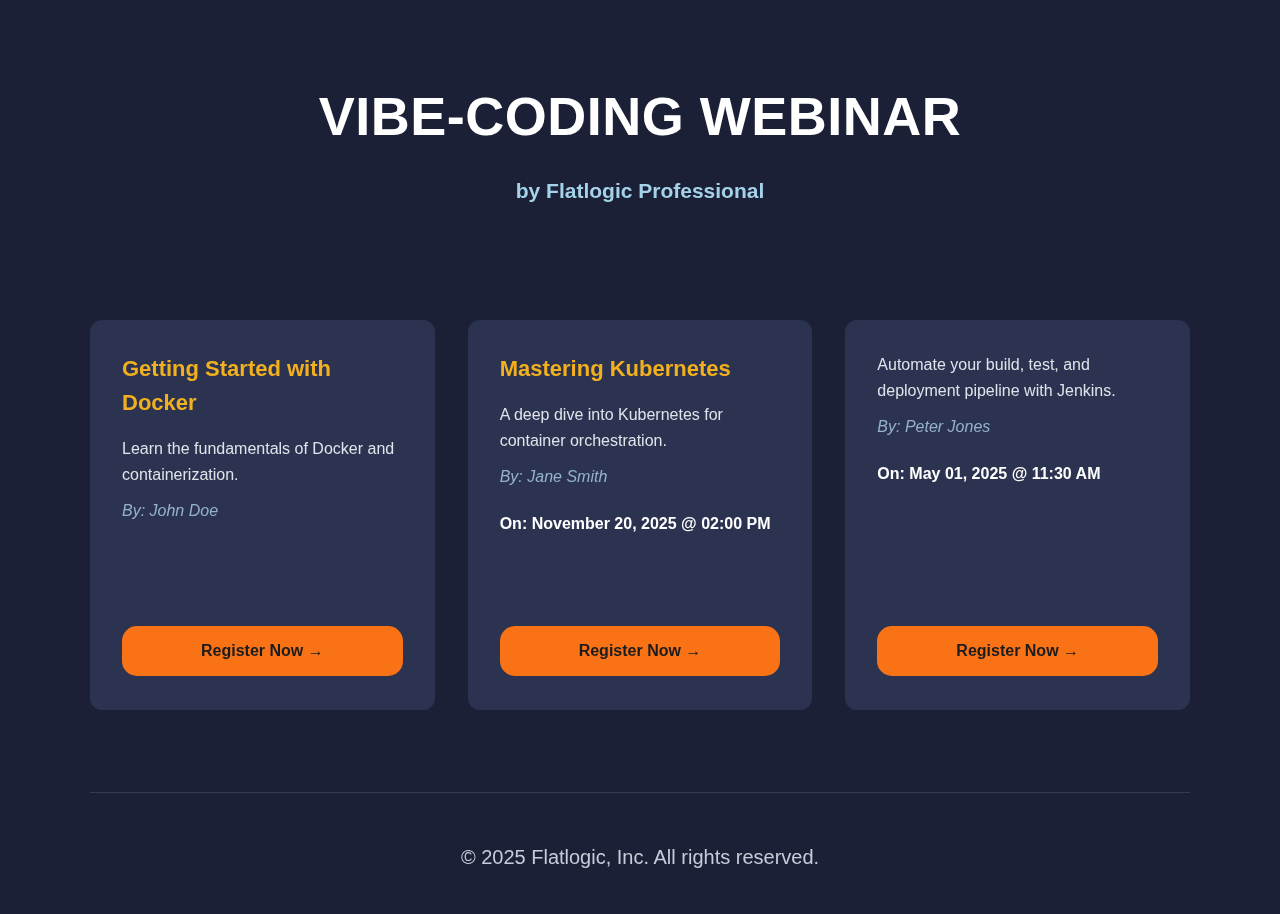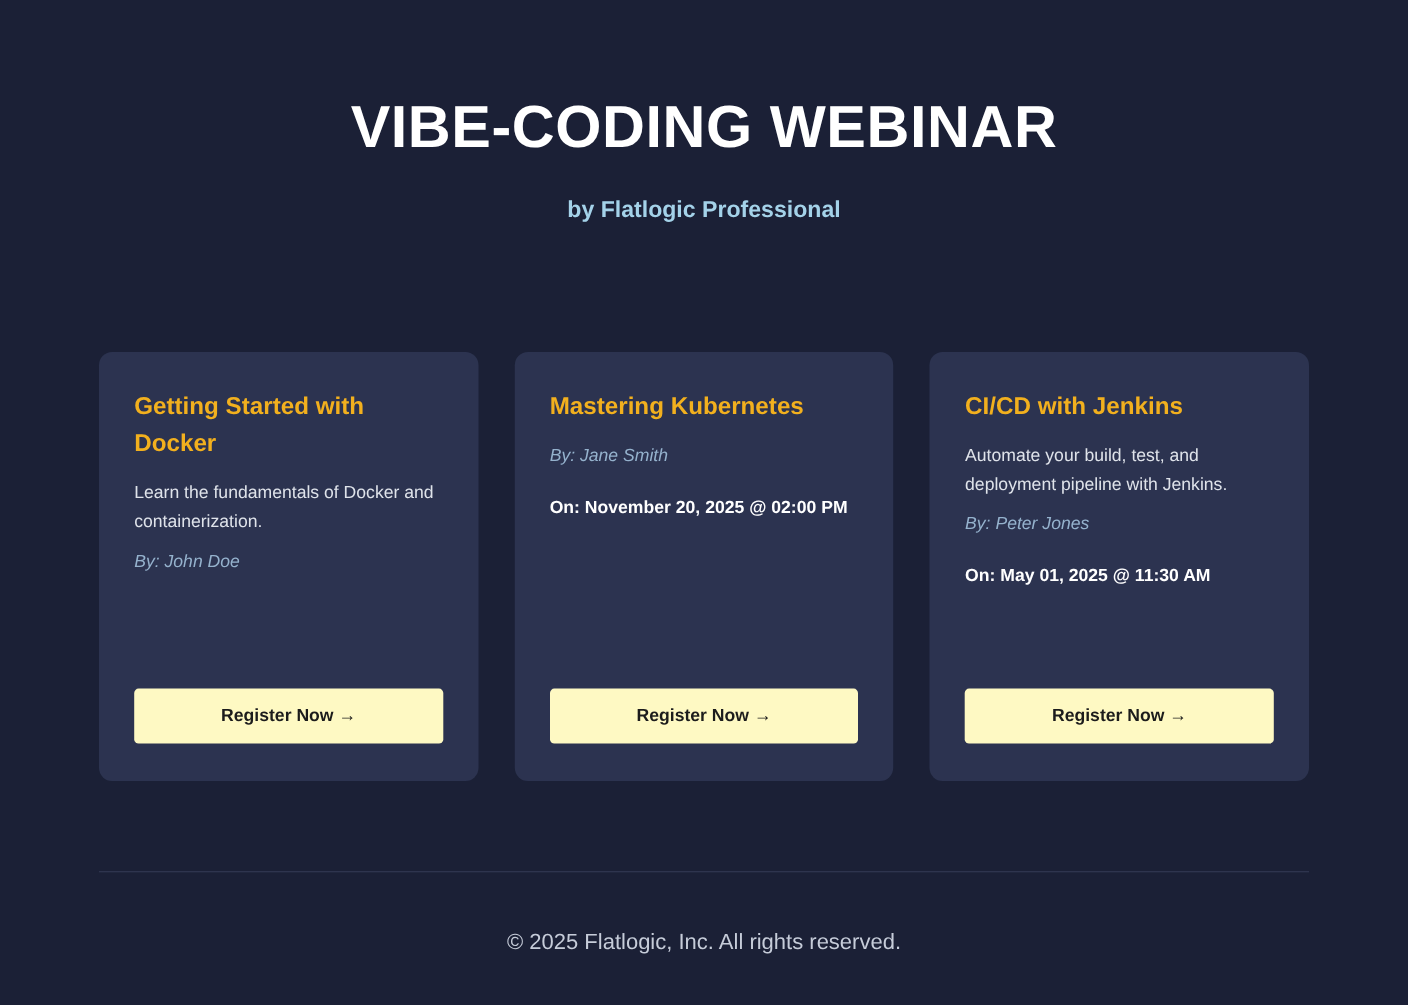--- a/index.html
+++ b/index.html
@@ -94,22 +94,22 @@
     font-weight: 700;
     line-height: 1.62;
     color: #ffffff;
   }
 
   .card-cta {
     margin-top: auto;
     display: block;
     width: 100%;
     border: none;
-    border-radius: 4px;
-    background: #fef9c3;
+    border-radius: 15px;
+    background: #f97316;
     color: #1c1c1c;
     font-family: "Liberation Sans", sans-serif;
     font-size: 16px;
     font-weight: 700;
     padding: 16px 10px;
     text-align: center;
     cursor: pointer;
   }
 
   
@@ -148,27 +148,27 @@
 
       <article class="card">
         <h2 class="card-title">Getting Started with Docker</h2>
         <p class="card-desc">Learn the fundamentals of Docker and containerization.</p>
         <p class="card-author">By: John Doe</p>
         <button class="card-cta">Register Now →</button>
       </article>
 
       <article class="card">
         <h2 class="card-title">Mastering Kubernetes</h2>
+        <p class="card-desc">A deep dive into Kubernetes for container orchestration.</p>
         <p class="card-author">By: Jane Smith</p>
         <p class="card-date">On: November 20, 2025 @ 02:00 PM</p>
         <button class="card-cta">Register Now →</button>
       </article>
 
       <article class="card">
-        <h2 class="card-title">CI/CD with Jenkins</h2>
         <p class="card-desc">Automate your build, test, and deployment pipeline with Jenkins.</p>
         <p class="card-author">By: Peter Jones</p>
         <p class="card-date">On: May 01, 2025 @ 11:30 AM</p>
         <button class="card-cta">Register Now →</button>
       </article>
 
     </div>
   </section>
 
   <footer class="footer">

